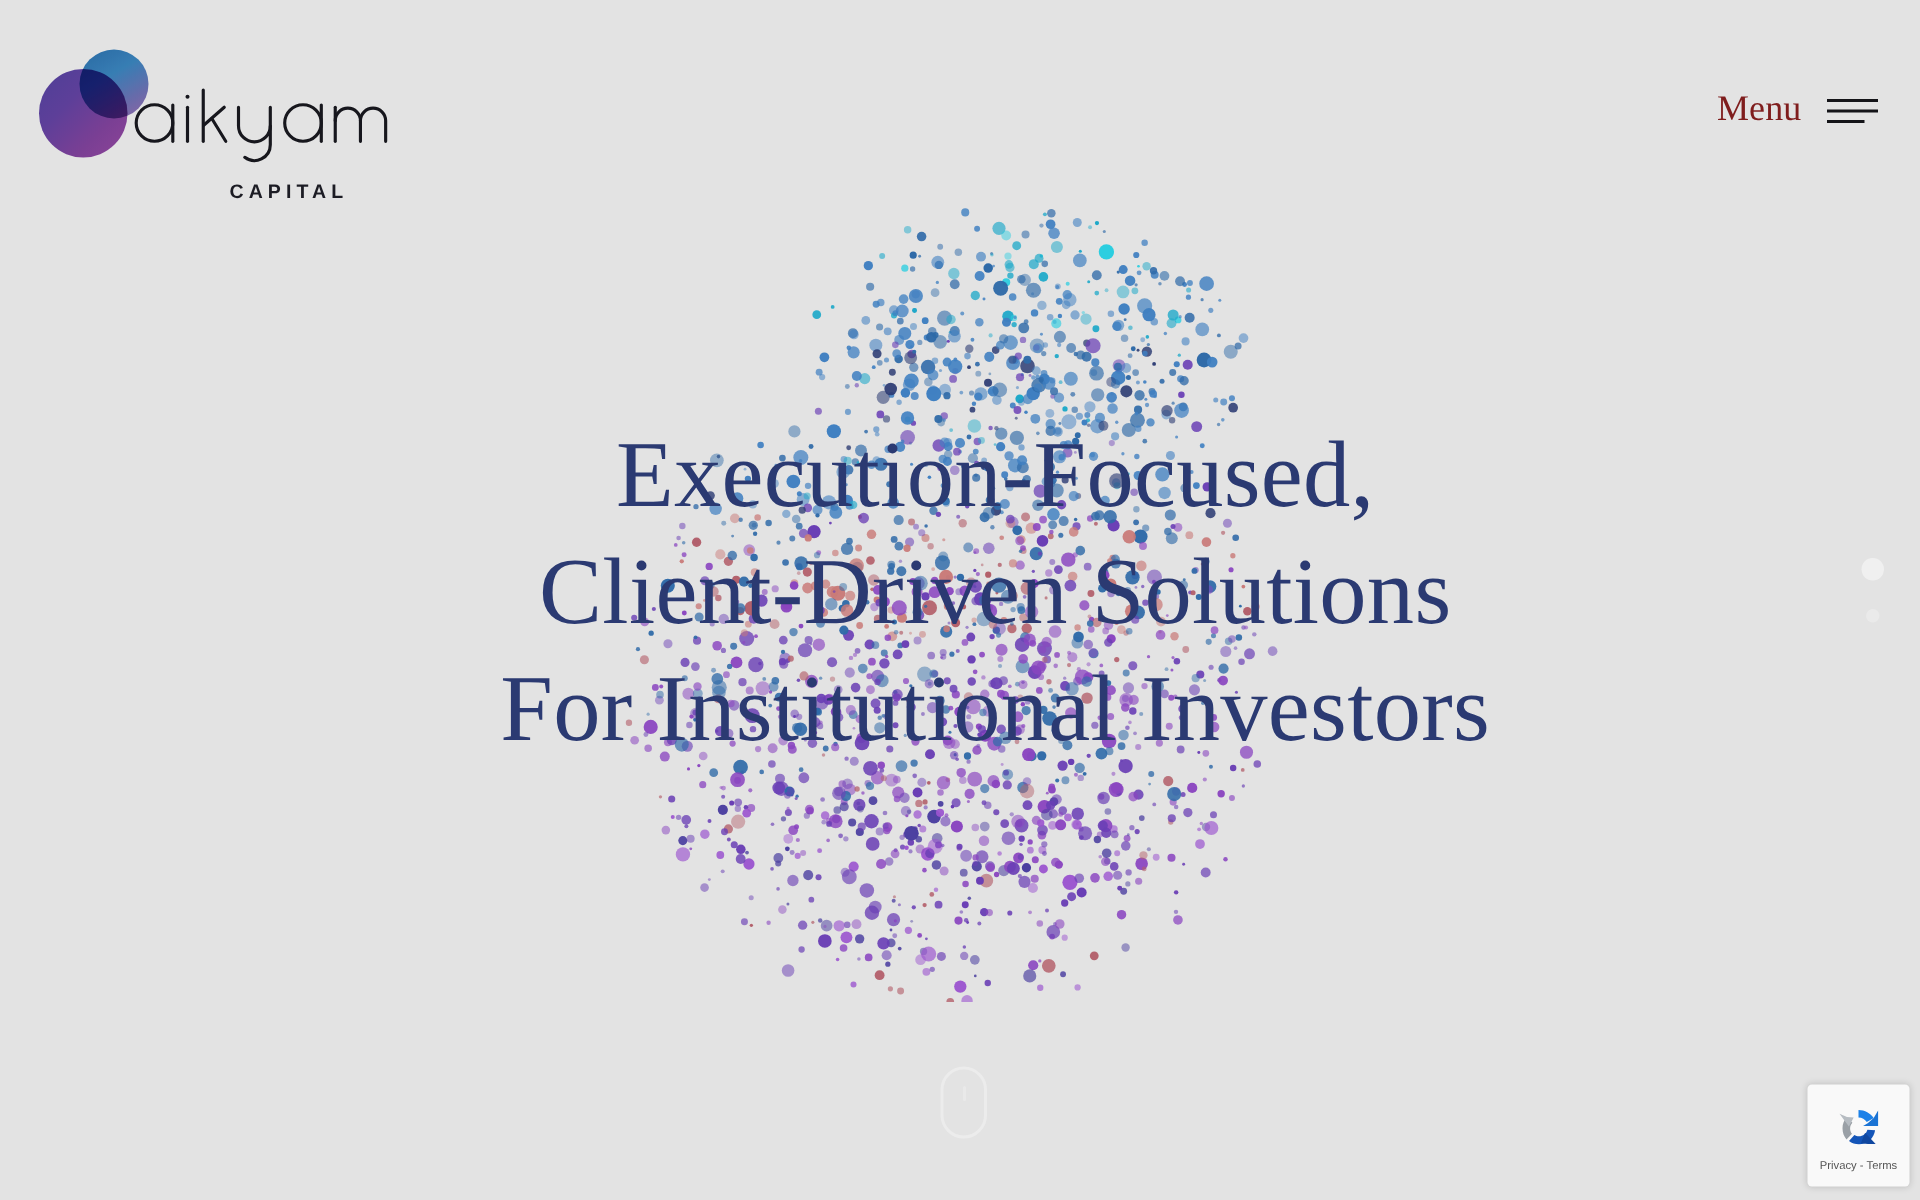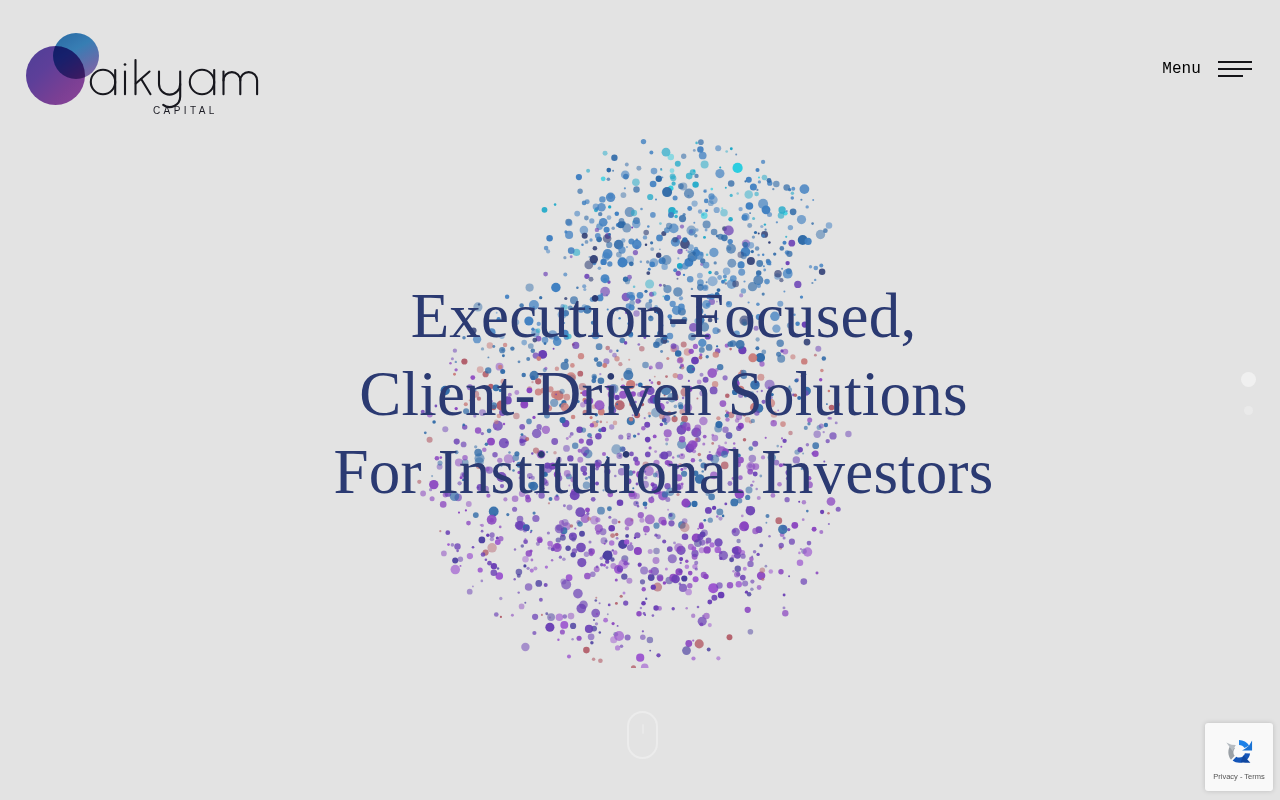--- a/index.html
+++ b/index.html
@@ -45,35 +45,35 @@
     background:linear-gradient(150deg,#1a5f9e 0%,#2a76b0 40%,#5d62a6 72%,#8a5ba0 100%);
     opacity:.93;
     mix-blend-mode:multiply;
   }
   .brand-word {
     position:absolute; left:62px; top:18px;
     width:165px; height:56px;
   }
   .brand-word svg { display:block; }
   .brand-sub {
-    position:absolute; left:127px; top:72px;
-    font-size:10px; letter-spacing:3.4px;
-    color:#1c1c24; font-weight:400;
+    position:absolute; left:127px; top:87px;
+    font-size:13px; letter-spacing:3.4px;
+    color:#1c1c24; font-weight:700;
     font-family:"Liberation Sans", sans-serif;
   }
 
   .menu-toggle {
     position:absolute; right:24px; top:54px;
     display:flex; align-items:center; gap:17px;
     background:none; border:none; cursor:pointer;
     padding:6px 4px;
   }
   .menu-label {
-    font-size:16px; color:#000000; letter-spacing:.1px;
-    font-family:Liberation Mono, monospace;
+    font-size:24px; color:#7f1d1d; letter-spacing:.1px;
+    font-family:Liberation Serif, serif;
   }
   .menu-burger {
     position:relative; width:34px; height:18px;
   }
   .menu-burger i {
     position:absolute; left:0; height:2px;
     background:#141418; display:block; border-radius:0;
   }
   .menu-burger i:nth-child(1){ top:1px;  width:34px; }
   .menu-burger i:nth-child(2){ top:8px;  width:34px; }

